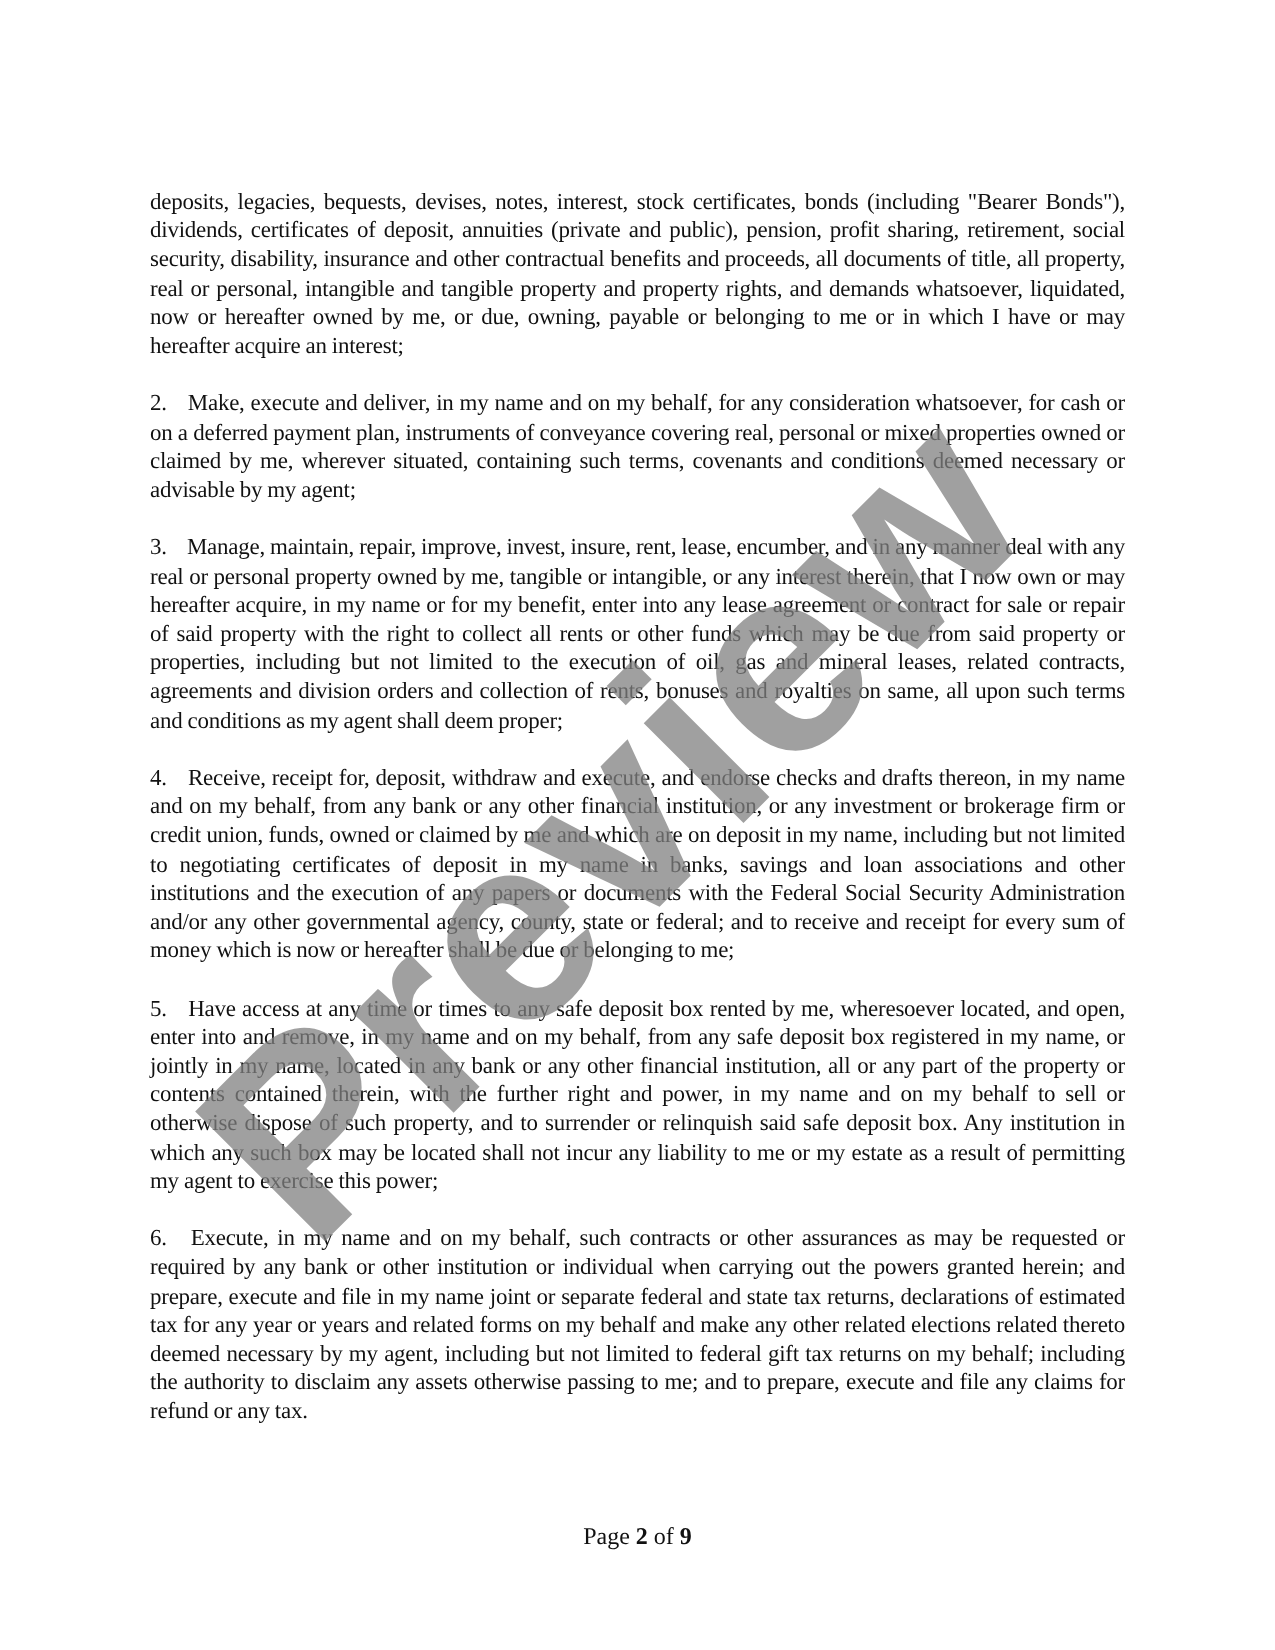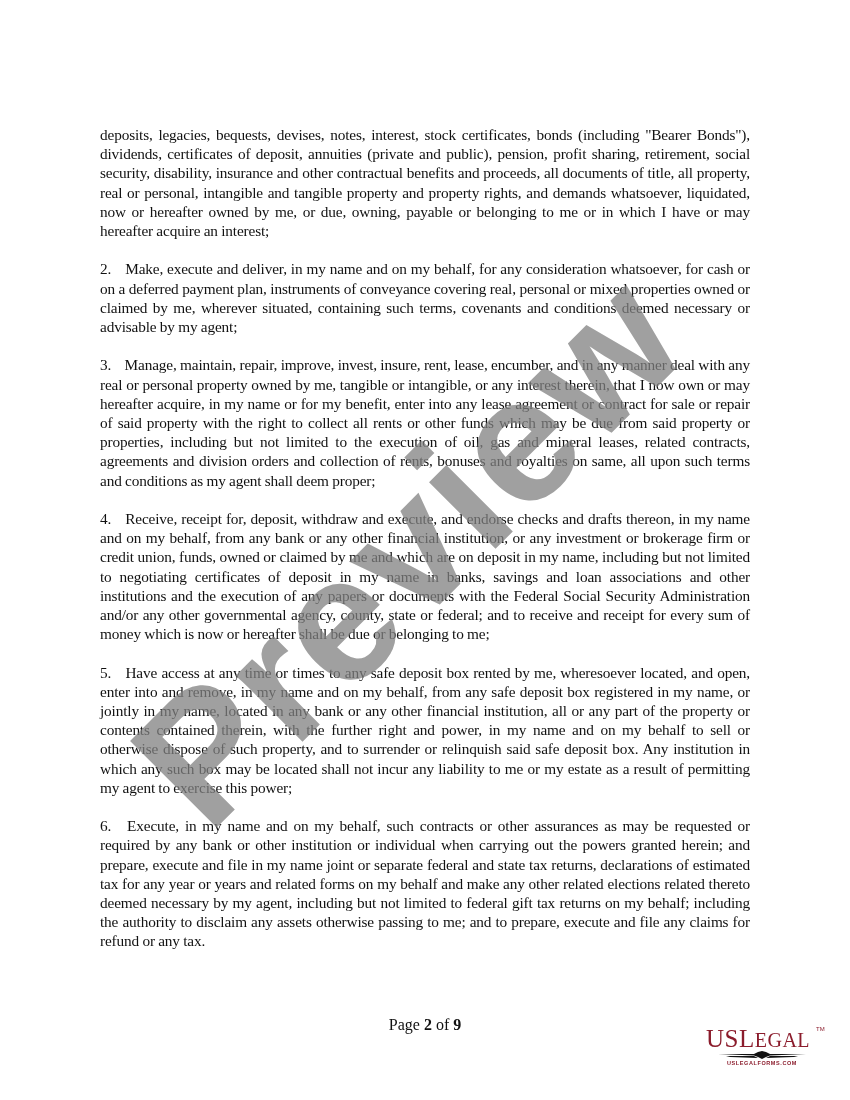--- a/index.html
+++ b/index.html
@@ -151,24 +151,14 @@
 
   <div class="watermark">Preview</div>
 
   <div class="footer">
     <span>Page</span>
     <b>2</b>
     <span>of</span>
     <b>9</b>
   </div>
 
-  <div class="logo">
-    <div class="logo-text"><span>US</span><span>L</span><span class="small">EGAL</span></div>
-    <div class="logo-tm">TM</div>
-    <svg class="logo-emblem" viewBox="0 0 88 8">
-      <path d="M0 3 L36 3 L40 1 L44 0 L48 1 L52 3 L88 3 L52 4.5 L48 6 L44 8 L40 6 L36 4.5 Z" fill="#111111"></path>
-      <path d="M8 5 L36 5 L40 7 L12 6 Z" fill="#111111"></path>
-      <path d="M80 5 L52 5 L48 7 L76 6 Z" fill="#111111"></path>
-    </svg>
-    <div class="logo-url">USLEGALFORMS.COM</div>
-  </div>
 
 </div>
 
 </body></html>

